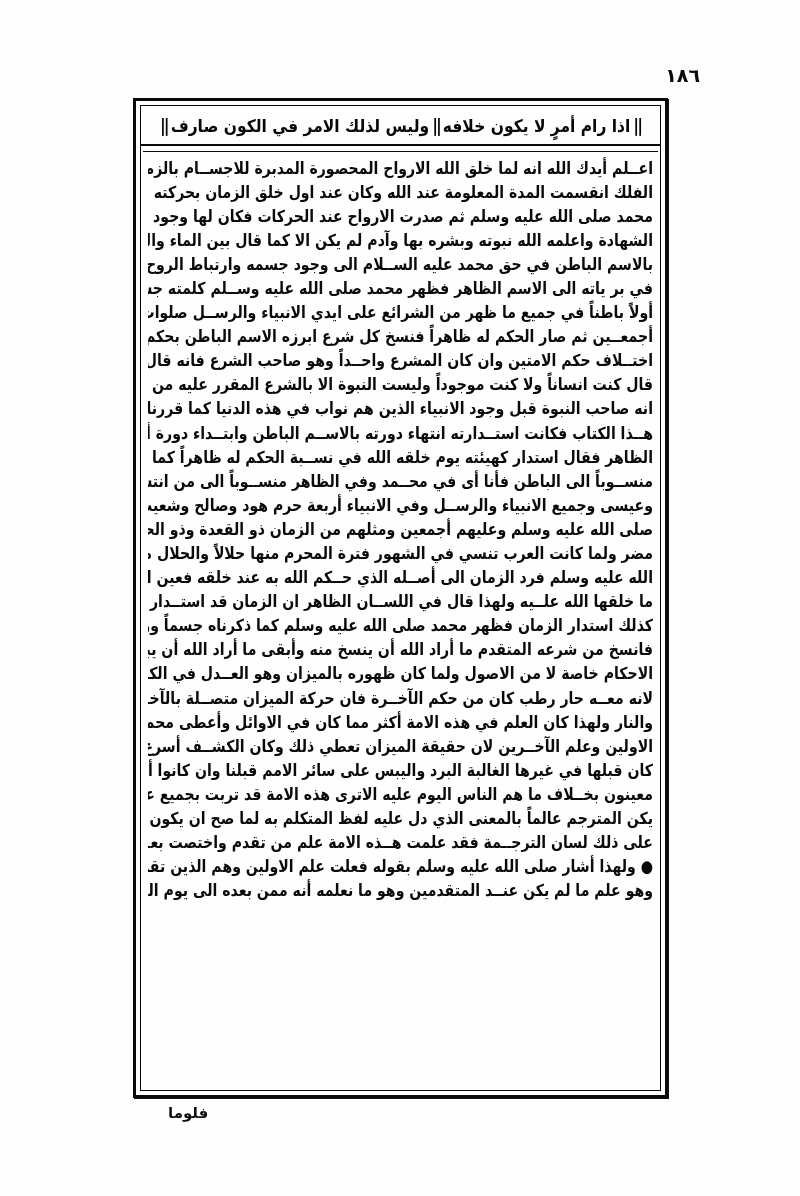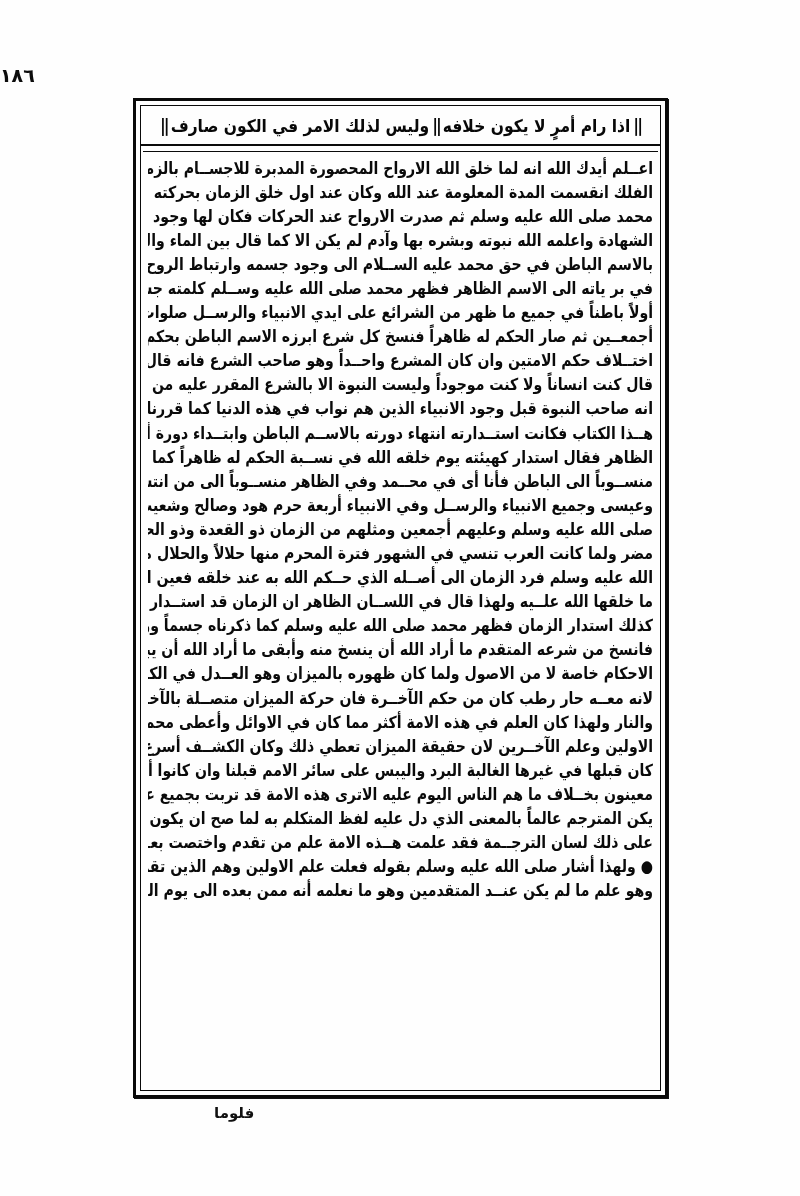--- a/index.html
+++ b/index.html
@@ -19,21 +19,21 @@
     background: #fefefe;
     overflow: hidden;
   }
 
   
   .folio {
     position: absolute;
     top: 64px;
     left: 0;
     width: 800px;
-    text-align: left;
+    text-align: right;
     padding-right: 100px;
     box-sizing: border-box;
     font-family: "DejaVu Sans", sans-serif;
     font-size: 19px;
     font-weight: bold;
     color: #0c0c0c;
     letter-spacing: 1px;
   }
 
   
@@ -131,21 +131,20 @@
   
   .catchword {
     position: absolute;
     left: 168px;
     top: 1104px;
     font-family: "DejaVu Sans", sans-serif;
     font-size: 15px;
     font-weight: bold;
     color: #101010;
     direction: rtl;
-    margin-left: 46px;
   }
 </style>
 </head>
 <body>
 
 <div class="page">
 
   <div class="folio">١٨٦</div>
 
   <div class="frame-outer">

